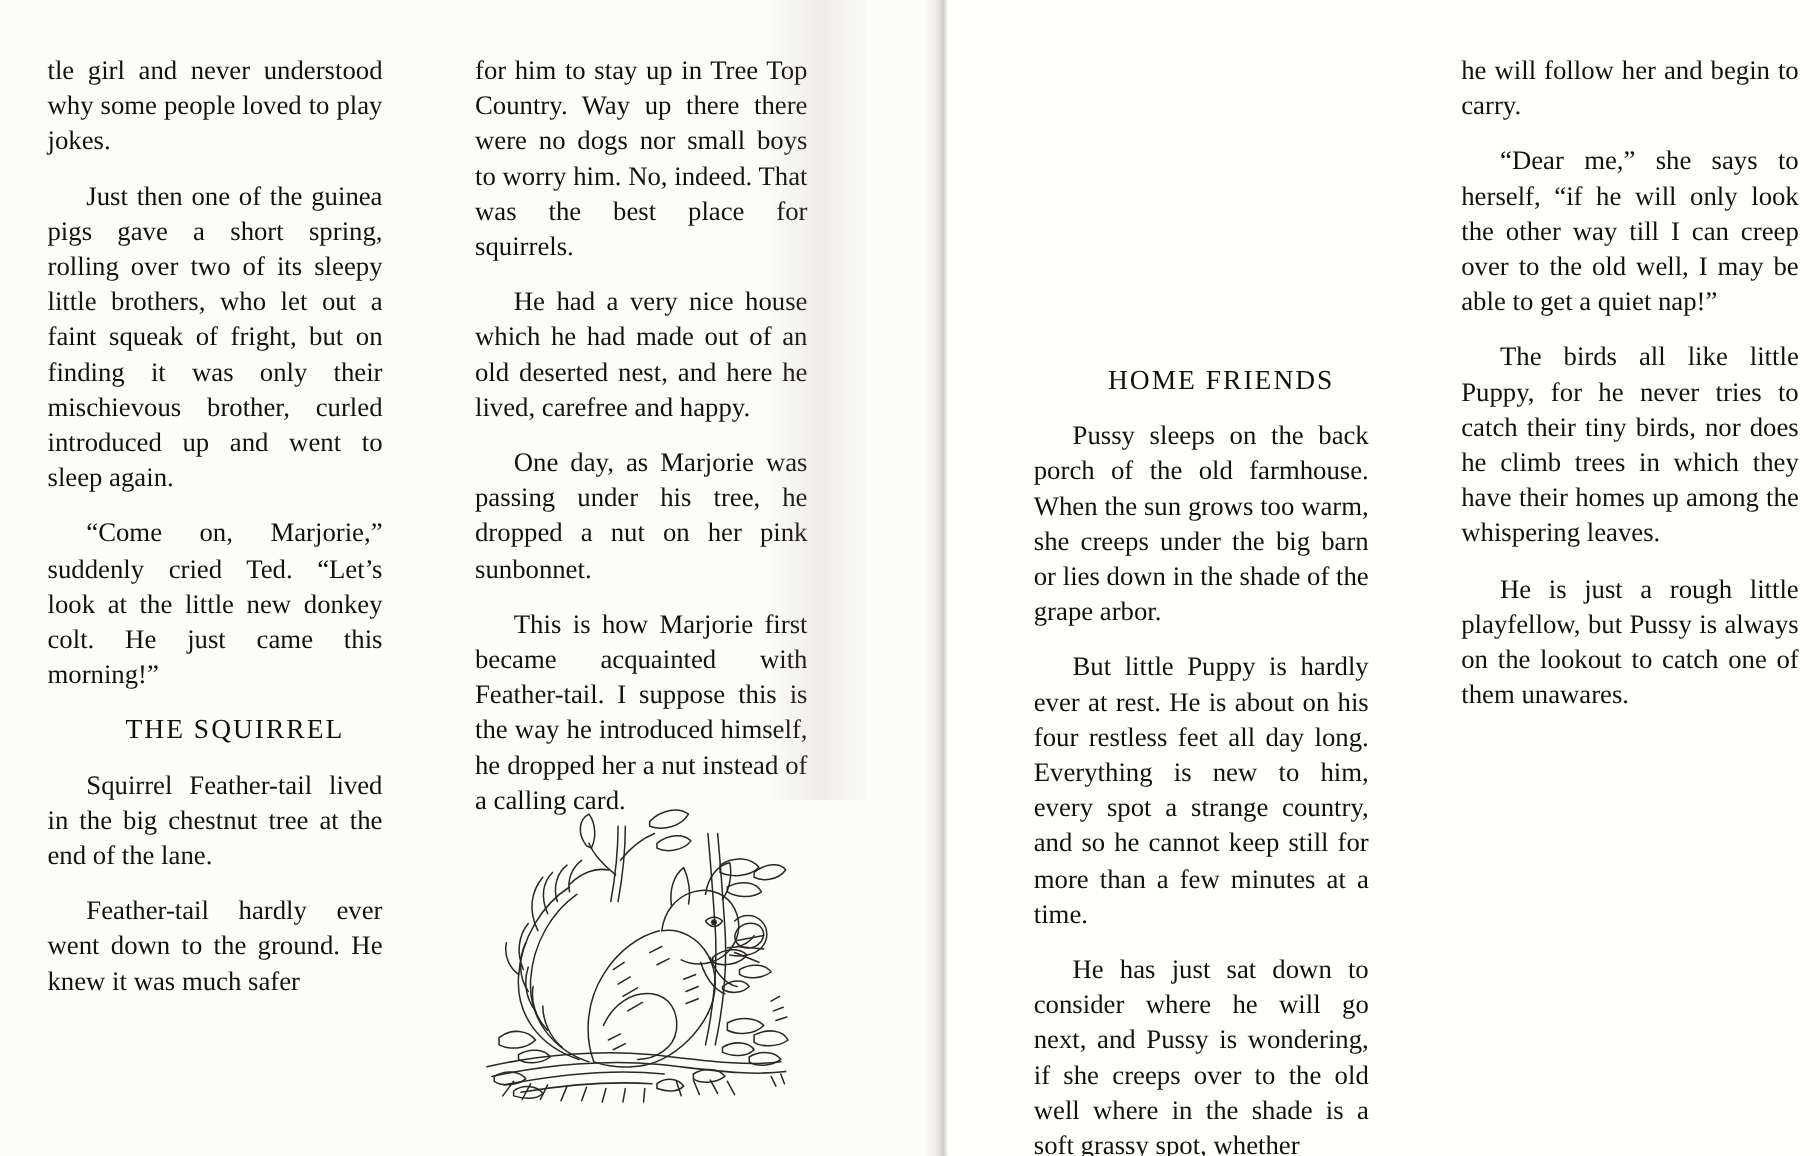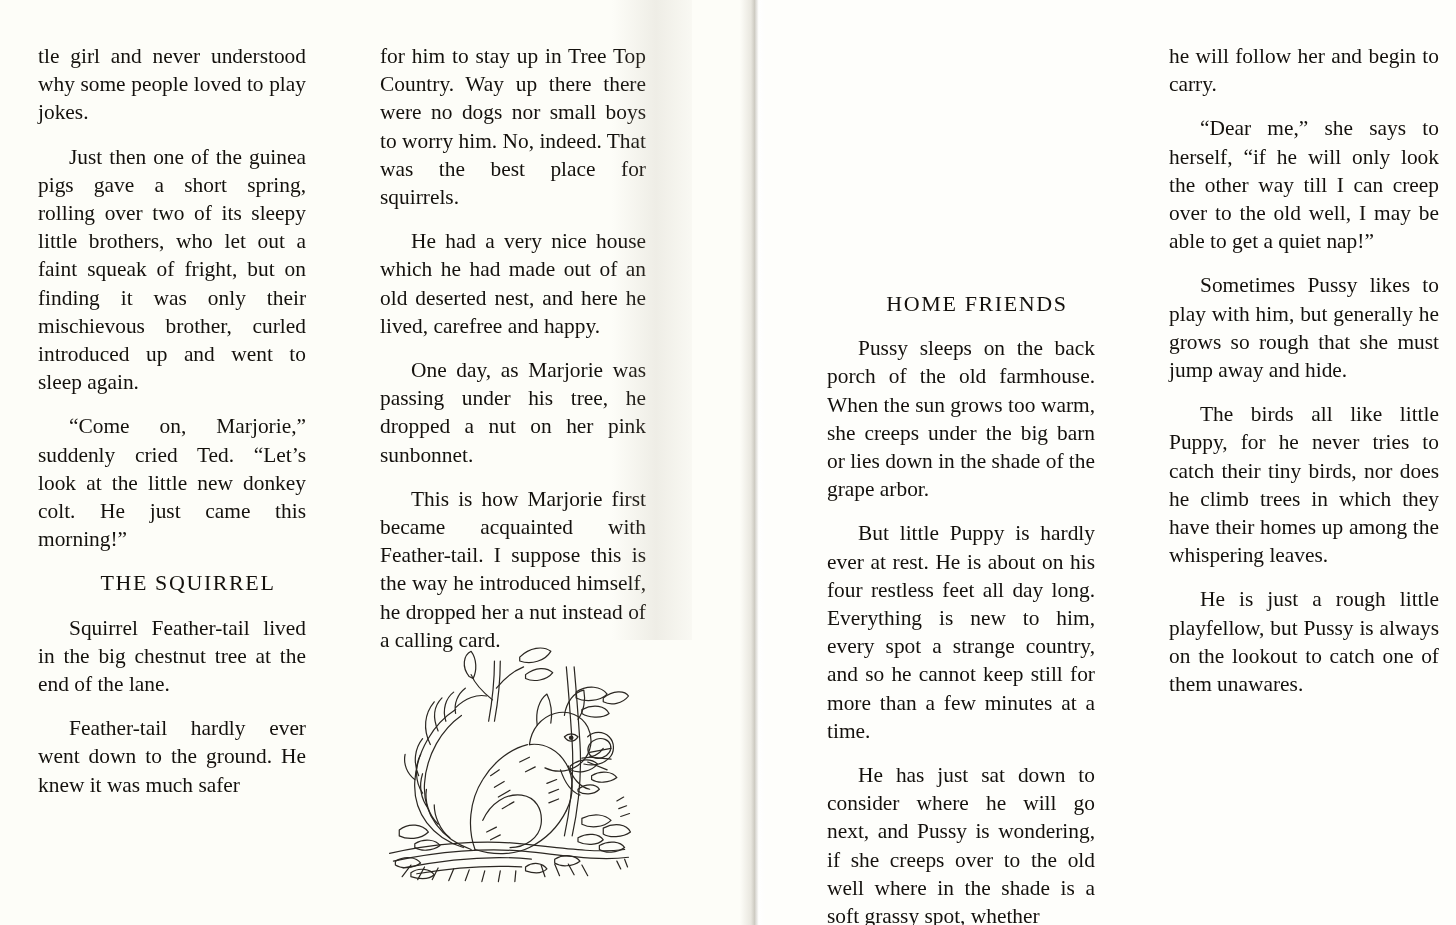--- a/index.html
+++ b/index.html
@@ -191,21 +191,20 @@
         <p>But little Puppy is hardly ever at rest. He is about on his four restless feet all day long. Everything is new to him, every spot a strange country, and so he cannot keep still for more than a few minutes at a time.</p>
         <p>He has just sat down to consider where he will go next, and Pussy is wondering, if she creeps over to the old well where in the shade is a soft grassy spot, whether</p>
       </div>
     </div>
 
     <div class="cols" style="left:398px;top:26px;">
 
       <div class="col" style="width:302px;">
         <p class="noind">he will follow her and begin to carry.</p>
         <p>“Dear me,” she says to herself, “if he will only look the other way till I can creep over to the old well, I may be able to get a quiet nap!”</p>
-        <p>Sometimes Pussy likes to play with him, but generally he grows so rough that she must jump away and hide.</p>
         <p>The birds all like little Puppy, for he never tries to catch their tiny birds, nor does he climb trees in which they have their homes up among the whispering leaves.</p>
         <p>He is just a rough little playfellow, but Pussy is always on the lookout to catch one of them unawares.</p>
       </div>
     </div>
 
   </div>
 
   <div class="gutter"></div>
 </div>
 

